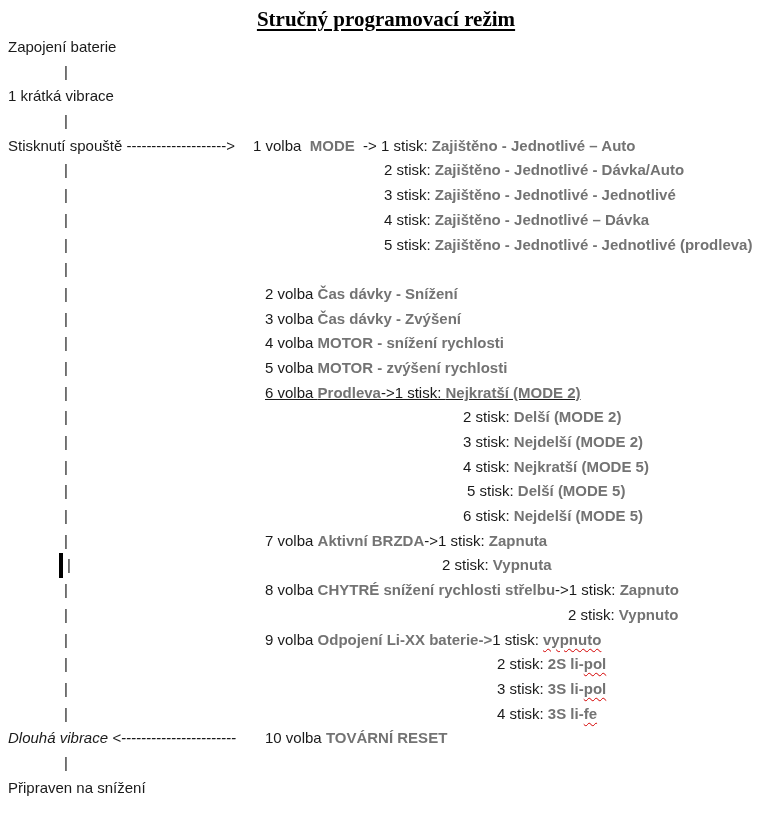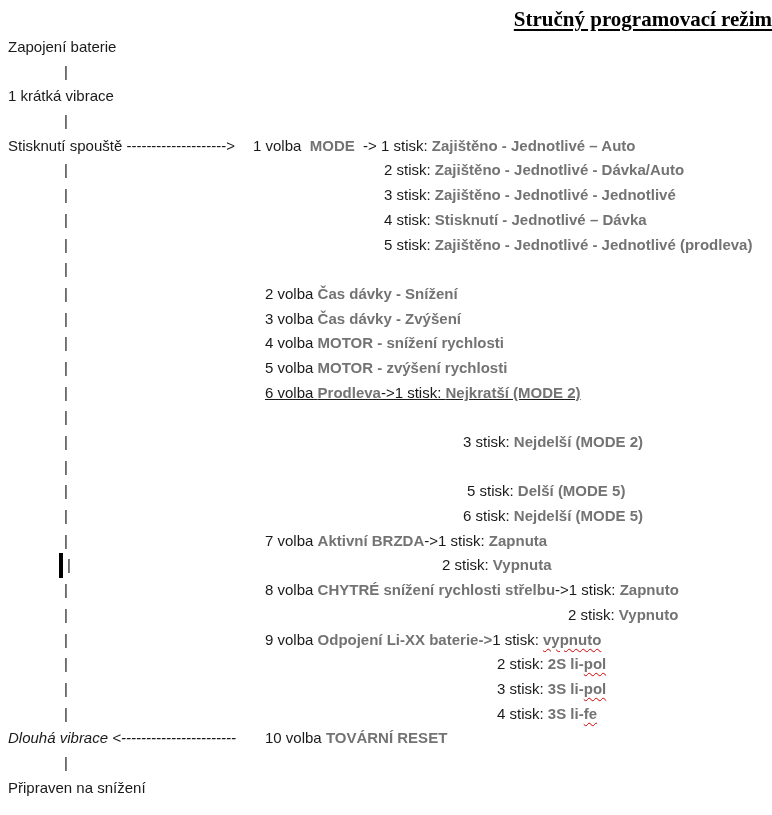--- a/index.html
+++ b/index.html
@@ -2,21 +2,21 @@
 <html><head>
 <meta charset="utf-8">
 <style>
   html,body{margin:0;padding:0;}
   body{
     width:772px;height:815px;background:#ffffff;overflow:hidden;
     font-family:"Liberation Sans","DejaVu Sans",sans-serif;
     font-size:15px;color:#1a1a1a;
   }
   .title{
-    margin:7px 0 3px 0;text-align:right;
+    margin:7px 0 3px 0;text-align:center;
     font-family:"Liberation Serif","DejaVu Serif",serif;
     font-weight:bold;font-size:21px;color:#000;
     text-decoration:underline;text-underline-offset:3px;
   }
   #flow{position:relative;}
   .row{position:relative;height:24.7px;}
   .seg{position:absolute;top:2px;white-space:pre;line-height:20px;}
   .pipe{position:absolute;left:64px;top:2px;line-height:20px;}
   .pipe.shift{left:67px;}
   .cursor{position:absolute;left:59px;top:0px;width:4px;height:25px;background:#000;}
@@ -54,21 +54,21 @@
     <div class="row">
       <span class="pipe">|</span>
       <span class="seg" style="left: 384px;"><span>2 stisk: </span><span class="b">Zajištěno - Jednotlivé - Dávka/Auto</span></span>
     </div>
     <div class="row">
       <span class="pipe">|</span>
       <span class="seg" style="left: 384px;"><span>3 stisk: </span><span class="b">Zajištěno - Jednotlivé - Jednotlivé</span></span>
     </div>
     <div class="row">
       <span class="pipe">|</span>
-      <span class="seg" style="left: 384px;"><span>4 stisk: </span><span class="b">Stisknutí - Jednotlivé – Dávka</span></span>
+      <span class="seg" style="left: 384px;"><span>4 stisk: </span><span class="b">Zajištěno - Jednotlivé – Dávka</span></span>
     </div>
     <div class="row">
       <span class="pipe">|</span>
       <span class="seg" style="left: 384px;"><span>5 stisk: </span><span class="b">Zajištěno - Jednotlivé - Jednotlivé (prodleva)</span></span>
     </div>
     <div class="row">
       <span class="pipe">|</span>
     </div>
     <div class="row">
       <span class="pipe">|</span>
@@ -85,27 +85,29 @@
     <div class="row">
       <span class="pipe">|</span>
       <span class="seg" style="left: 265px;"><span>5 volba </span><span class="b">MOTOR - zvýšení rychlosti</span></span>
     </div>
     <div class="row">
       <span class="pipe">|</span>
       <span class="seg" style="left: 265px; text-decoration: underline;"><span>6 volba </span><span class="b">Prodleva</span><span>-&gt;1 stisk: </span><span class="b">Nejkratší (MODE 2)</span></span>
     </div>
     <div class="row">
       <span class="pipe">|</span>
+      <span class="seg" style="left: 463px;"><span>2 stisk: </span><span class="b">Delší (MODE 2)</span></span>
     </div>
     <div class="row">
       <span class="pipe">|</span>
       <span class="seg" style="left: 463px;"><span>3 stisk: </span><span class="b">Nejdelší (MODE 2)</span></span>
     </div>
     <div class="row">
       <span class="pipe">|</span>
+      <span class="seg" style="left: 463px;"><span>4 stisk: </span><span class="b">Nejkratší (MODE 5)</span></span>
     </div>
     <div class="row">
       <span class="pipe">|</span>
       <span class="seg" style="left: 467px;"><span>5 stisk: </span><span class="b">Delší (MODE 5)</span></span>
     </div>
     <div class="row">
       <span class="pipe">|</span>
       <span class="seg" style="left: 463px;"><span>6 stisk: </span><span class="b">Nejdelší (MODE 5)</span></span>
     </div>
     <div class="row">

